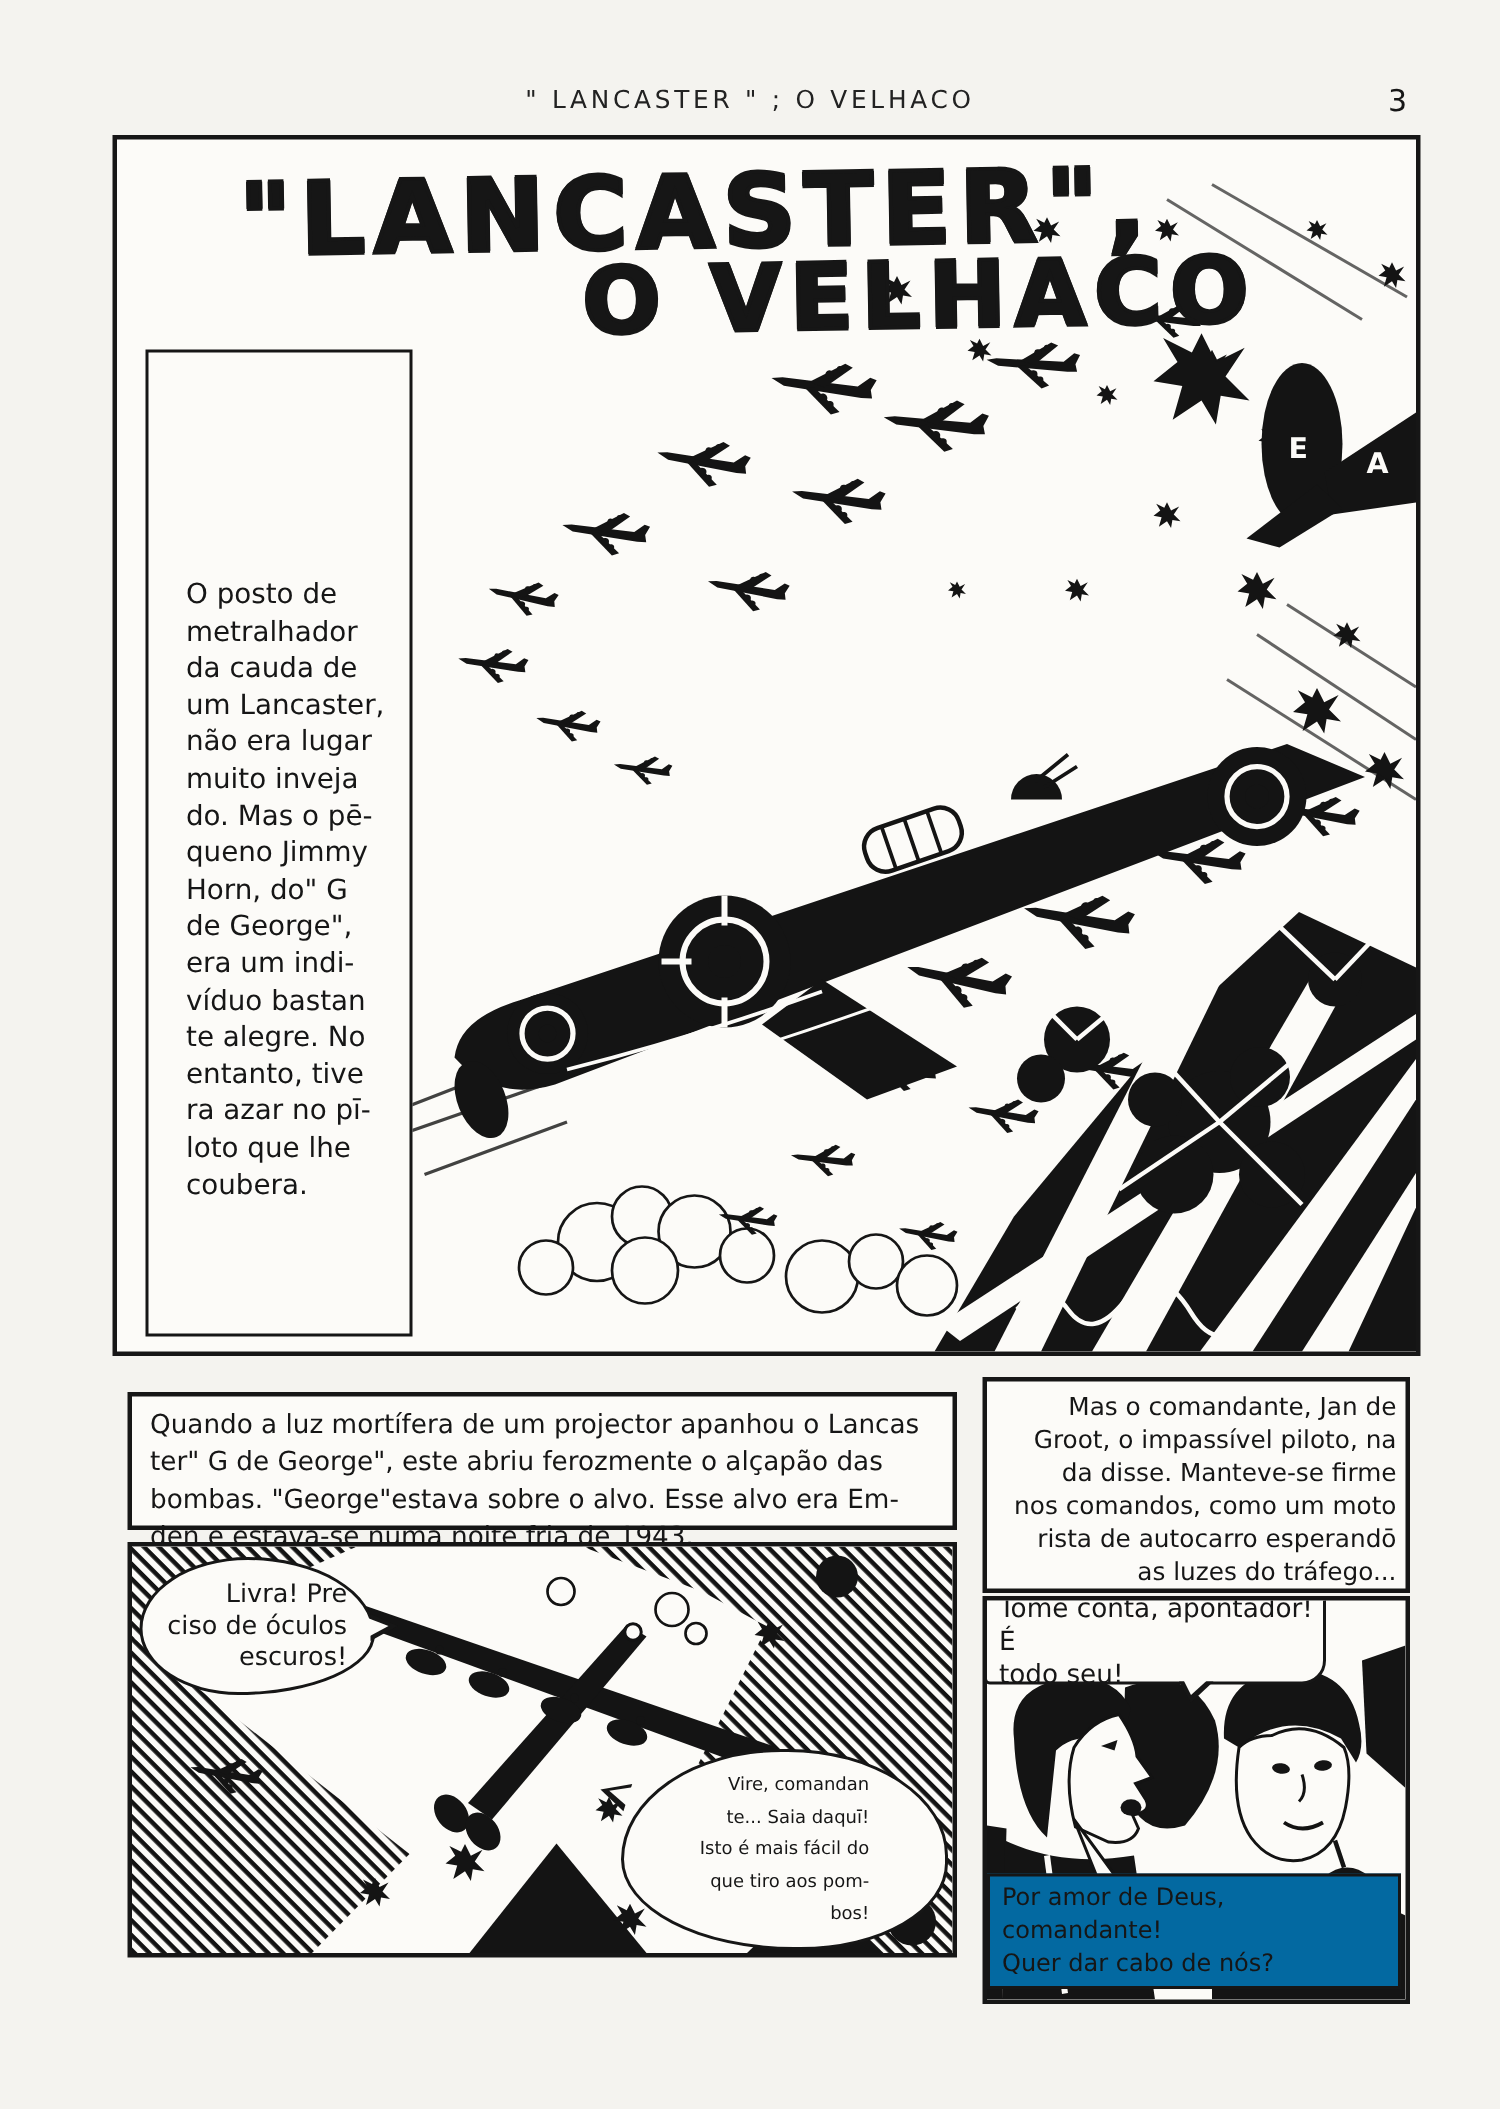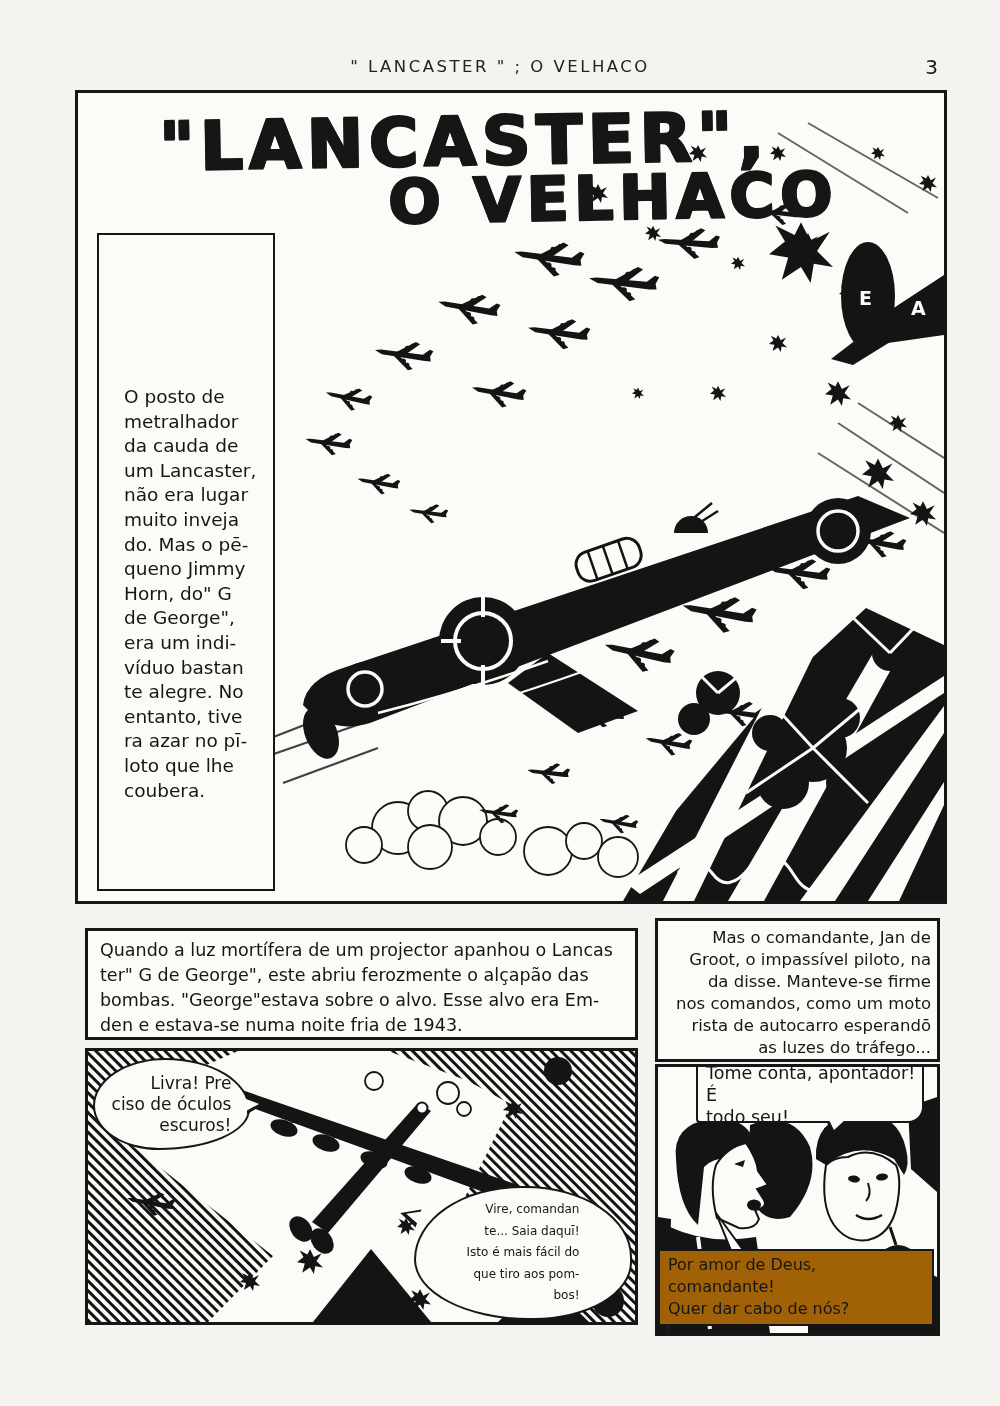--- a/index.html
+++ b/index.html
@@ -23,38 +23,38 @@
     -webkit-text-stroke:2.6px #161616; text-shadow:1.5px 0 0 #161616,-1.5px 0 0 #161616;}
   .story-title .t2{margin-left:310px; font-size:61px; letter-spacing:6px; margin-top:-6px;
     -webkit-text-stroke:2.6px #161616; text-shadow:1.5px 0 0 #161616,-1.5px 0 0 #161616;}
   .intro-box{position:absolute; left:19px; top:140px; width:178px; height:658px;
     border:2.5px solid #161616; background:#fcfbf8; box-sizing:border-box; z-index:4;
     padding:150px 5px 0 25px; font-size:18.5px; line-height:24.6px;}
   
   .left-col{position:absolute; left:85px; top:928px; width:553px;}
   .right-col{position:absolute; left:655px; top:918px; width:285px;}
   .caption-box{border:3px solid #161616; background:#fcfbf8; box-sizing:border-box;}
-  .caption-left{height:112px; padding:7px 10px 0 12px; font-size:17.5px; line-height:25px;}
+  .caption-left{height:92px; padding:7px 10px 0 12px; font-size:17.5px; line-height:25px;}
   .caption-right{height:144px; padding:6px 6px 0 10px; font-size:16.5px; line-height:22px;text-align:right;}
   .art-left{position:relative; margin-top:8px; height:277px; border:3px solid #161616;
     background:#fcfbf8; box-sizing:border-box; overflow:hidden;}
   .art-right{position:relative; margin-top:2px; height:272px; border:3px solid #161616;
     background:#fcfbf8; box-sizing:border-box; overflow:hidden;}
   .art-left svg,.art-right svg{position:absolute; left:0; top:0;}
   
   .bubble{position:absolute; background:#fcfbf8; border:2.5px solid #161616;
     display:flex; align-items:center; justify-content:center; text-align:right; z-index:2;}
   .bubble-glasses{left:5px; top:7px; width:153px; height:88px;
     border-radius:46% 54% 58% 42% / 52% 56% 44% 48%; font-size:17px; line-height:21px;}
   .bubble-turn{right:3px; bottom:2px; width:214px; height:130px;
     border-radius:50% 50% 46% 54% / 56% 54% 44% 46%; font-size:12px; line-height:21.5px;}
   .bubble-gunner{left:-2px; top:-2px; width:228px; height:58px; border-width:2px;
     border-radius:0 0 16px 4px; justify-content:center; text-align:left;
-    padding:2px 4px 0 8px; font-size:17.5px; line-height:22px; box-sizing:border-box;margin-left:40px;}
-  .speech-box{position:absolute; left:0px; bottom:7px; width:276px; background:#a16207;
+    padding:2px 4px 0 8px; font-size:17.5px; line-height:22px; box-sizing:border-box;}
+  .speech-box{position:absolute; left:0px; bottom:7px; width:276px; background:#0369a1;
     border:2.5px solid #161616; box-sizing:border-box; padding:3px 6px 4px 8px;
     font-size:16px; line-height:22px; z-index:3;}
   .tail{position:absolute; width:0; height:0;}
   .tail-right-outer{right:-17px; top:36px; border-top:8px solid transparent;
     border-bottom:10px solid transparent; border-left:18px solid #161616;}
   .tail-right-inner{right:-11px; top:39px; border-top:5px solid transparent;
     border-bottom:7px solid transparent; border-left:13px solid #fcfbf8;}
   .tail-upleft-outer{left:-16px; top:18px; border-bottom:9px solid transparent;
     border-top:10px solid transparent; border-right:19px solid #161616; transform:rotate(18deg);}
   .tail-upleft-inner{left:-10px; top:21px; border-bottom:6px solid transparent;

